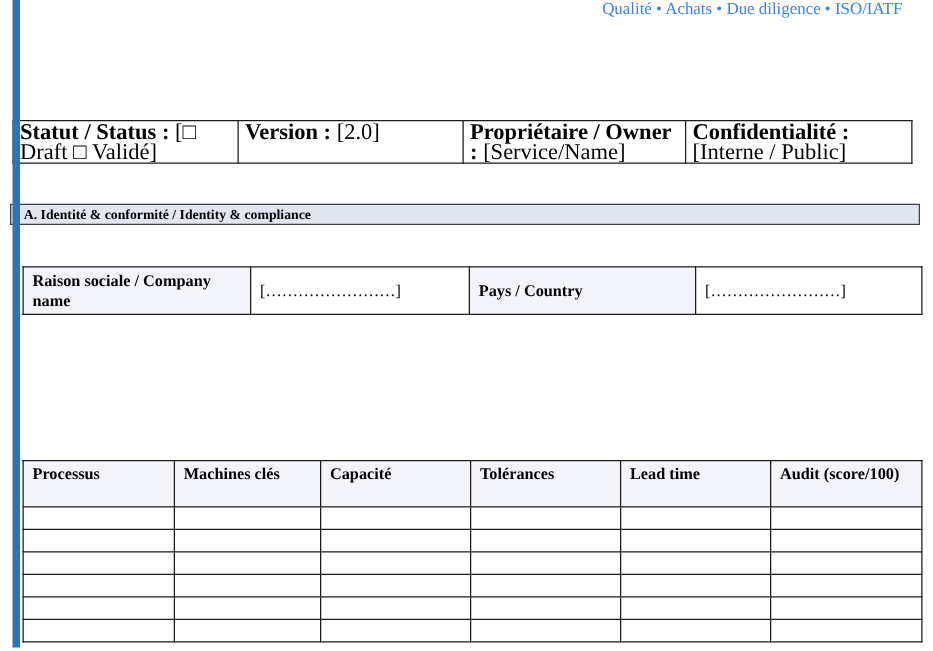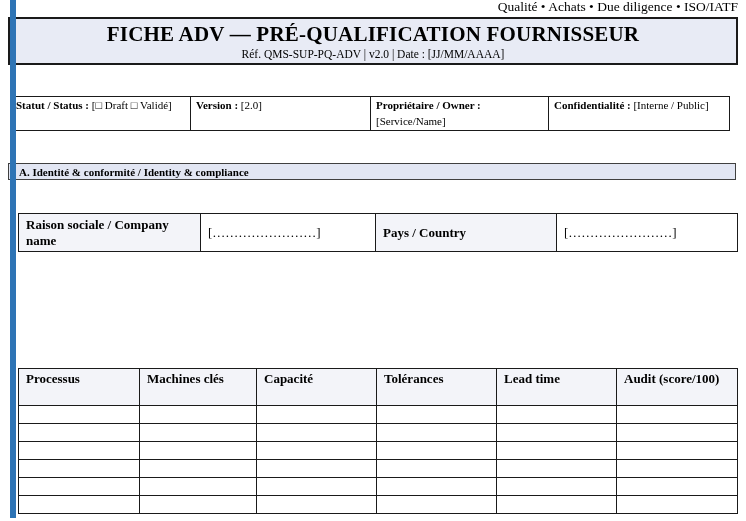--- a/index.html
+++ b/index.html
@@ -14,22 +14,22 @@
   .page{position:relative;width:746px;height:521px;}
 
   
   .change-bar{
     position:absolute;left:10px;top:0;width:6px;height:518px;
     background:#2E74B5;z-index:5;
   }
 
   
   .meta-line{
-    position:absolute;top:0;right:8px;
-    font-size:13.5px;line-height:14px;color:#000000;
+    position:absolute;top:0;right:24px;
+    font-size:13.5px;line-height:14px;color:#3b82f6;
     text-align:left;white-space:nowrap;
   }
 
   
   .title-box{
     position:absolute;left:8px;top:17px;width:726px;height:44px;
     background:#E8EBF5;border:2px solid #1a1a1a;
     text-align:center;
   }
   .doc-title{
@@ -42,21 +42,21 @@
 
   table{border-collapse:collapse;table-layout:fixed;}
   td{border:1px solid #1a1a1a;overflow:hidden;}
 
   
   .status-table{
     position:absolute;left:10px;top:96px;width:719px;
   }
   .status-table td{
     padding:1px 5px;vertical-align:top;
-    font-size:11px;line-height:15.5px;height:31px;
+    font-size:18px;line-height:15.5px;height:31px;
   }
   .b{font-weight:bold;}
 
   
   .section-bar{
     position:absolute;left:8px;width:728px;height:17px;
     background:#E2E6F3;border:1px solid #404040;
     font-size:11px;font-weight:bold;line-height:17px;
     padding-left:10px;box-sizing:border-box;
     white-space:nowrap;
@@ -85,24 +85,20 @@
 </style>
 </head>
 <body>
 
 <div class="page">
 
   <div class="change-bar"></div>
 
   <div class="meta-line">Qualité • Achats • Due diligence • ISO/IATF</div>
 
-  <div class="title-box">
-    <div class="doc-title">FICHE ADV — PRÉ-QUALIFICATION FOURNISSEUR</div>
-    <div class="doc-subtitle">Réf. QMS-SUP-PQ-ADV | v2.0 | Date : [JJ/MM/AAAA]</div>
-  </div>
 
   <table class="status-table">
     <colgroup>
         <col style="width:180px">
         <col style="width:180px">
         <col style="width:178px">
         <col style="width:181px">
       </colgroup>
     <tbody>
         <tr>

